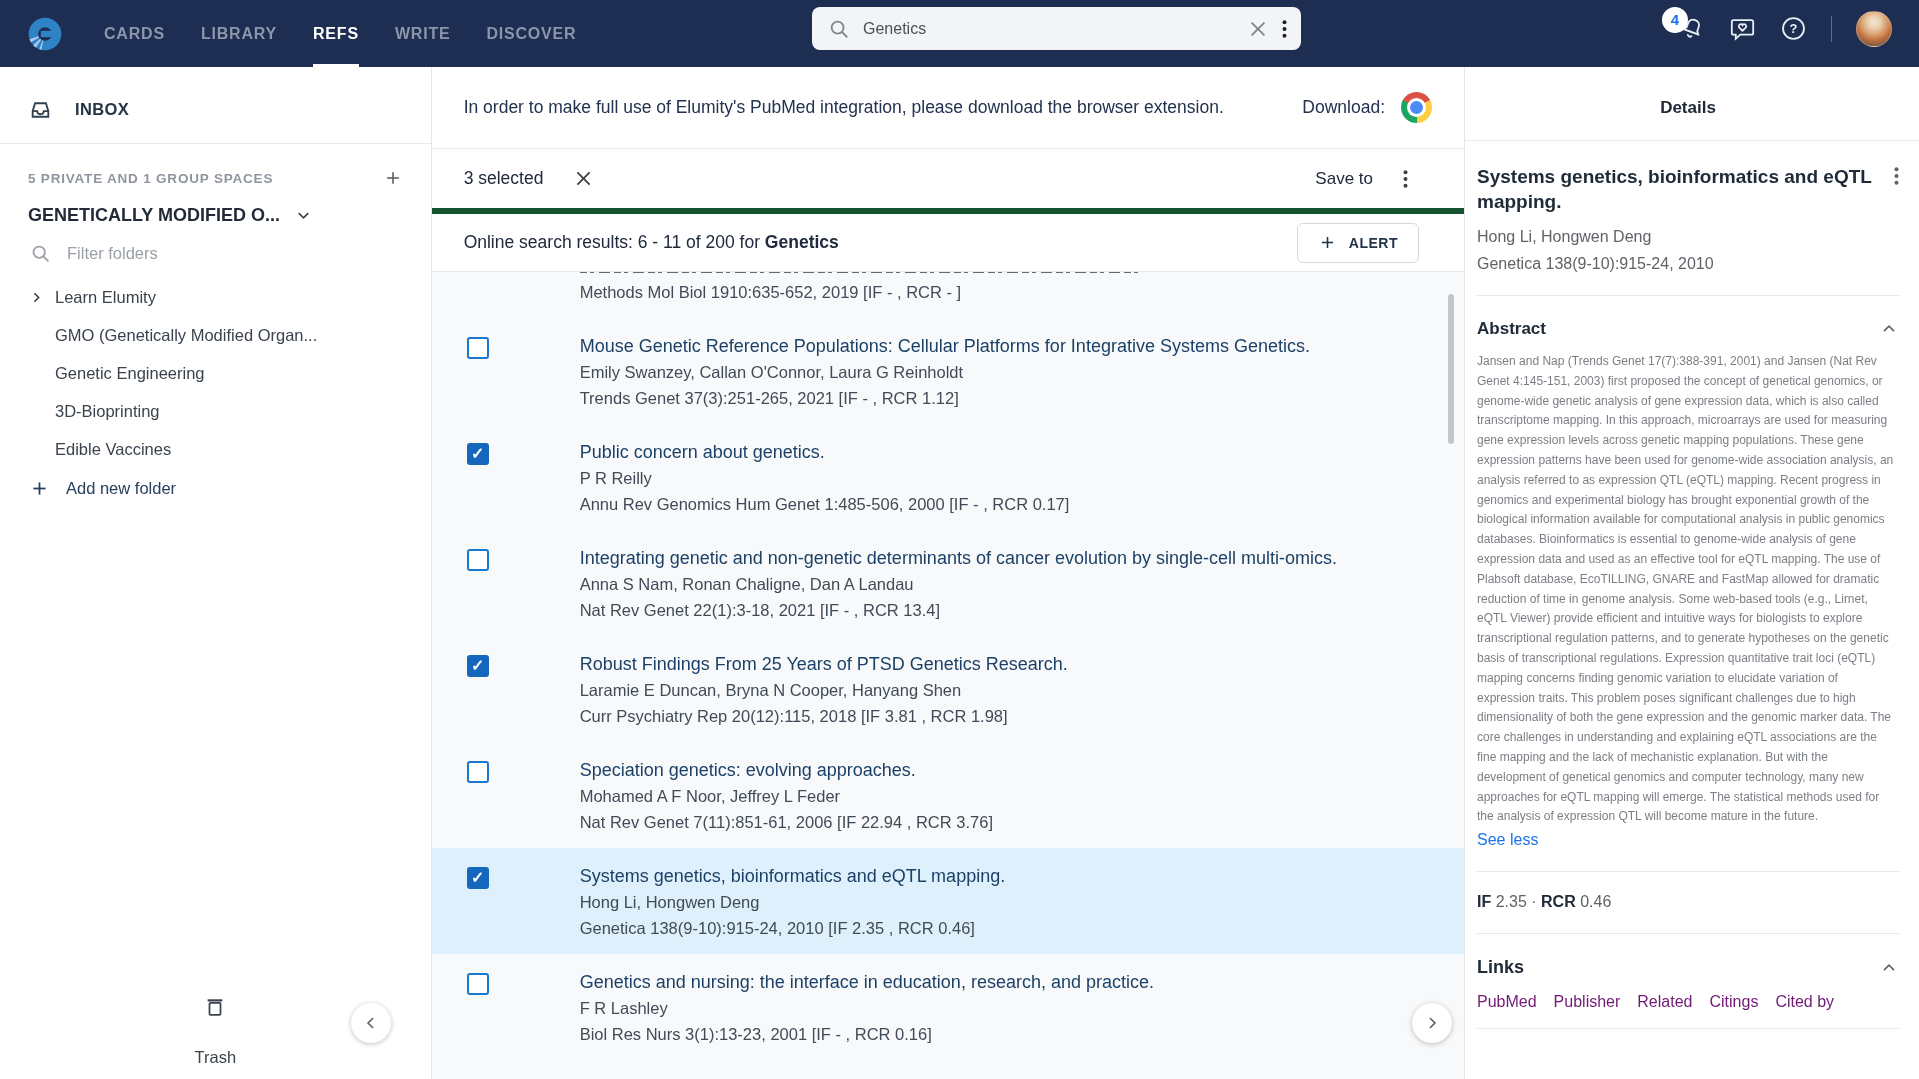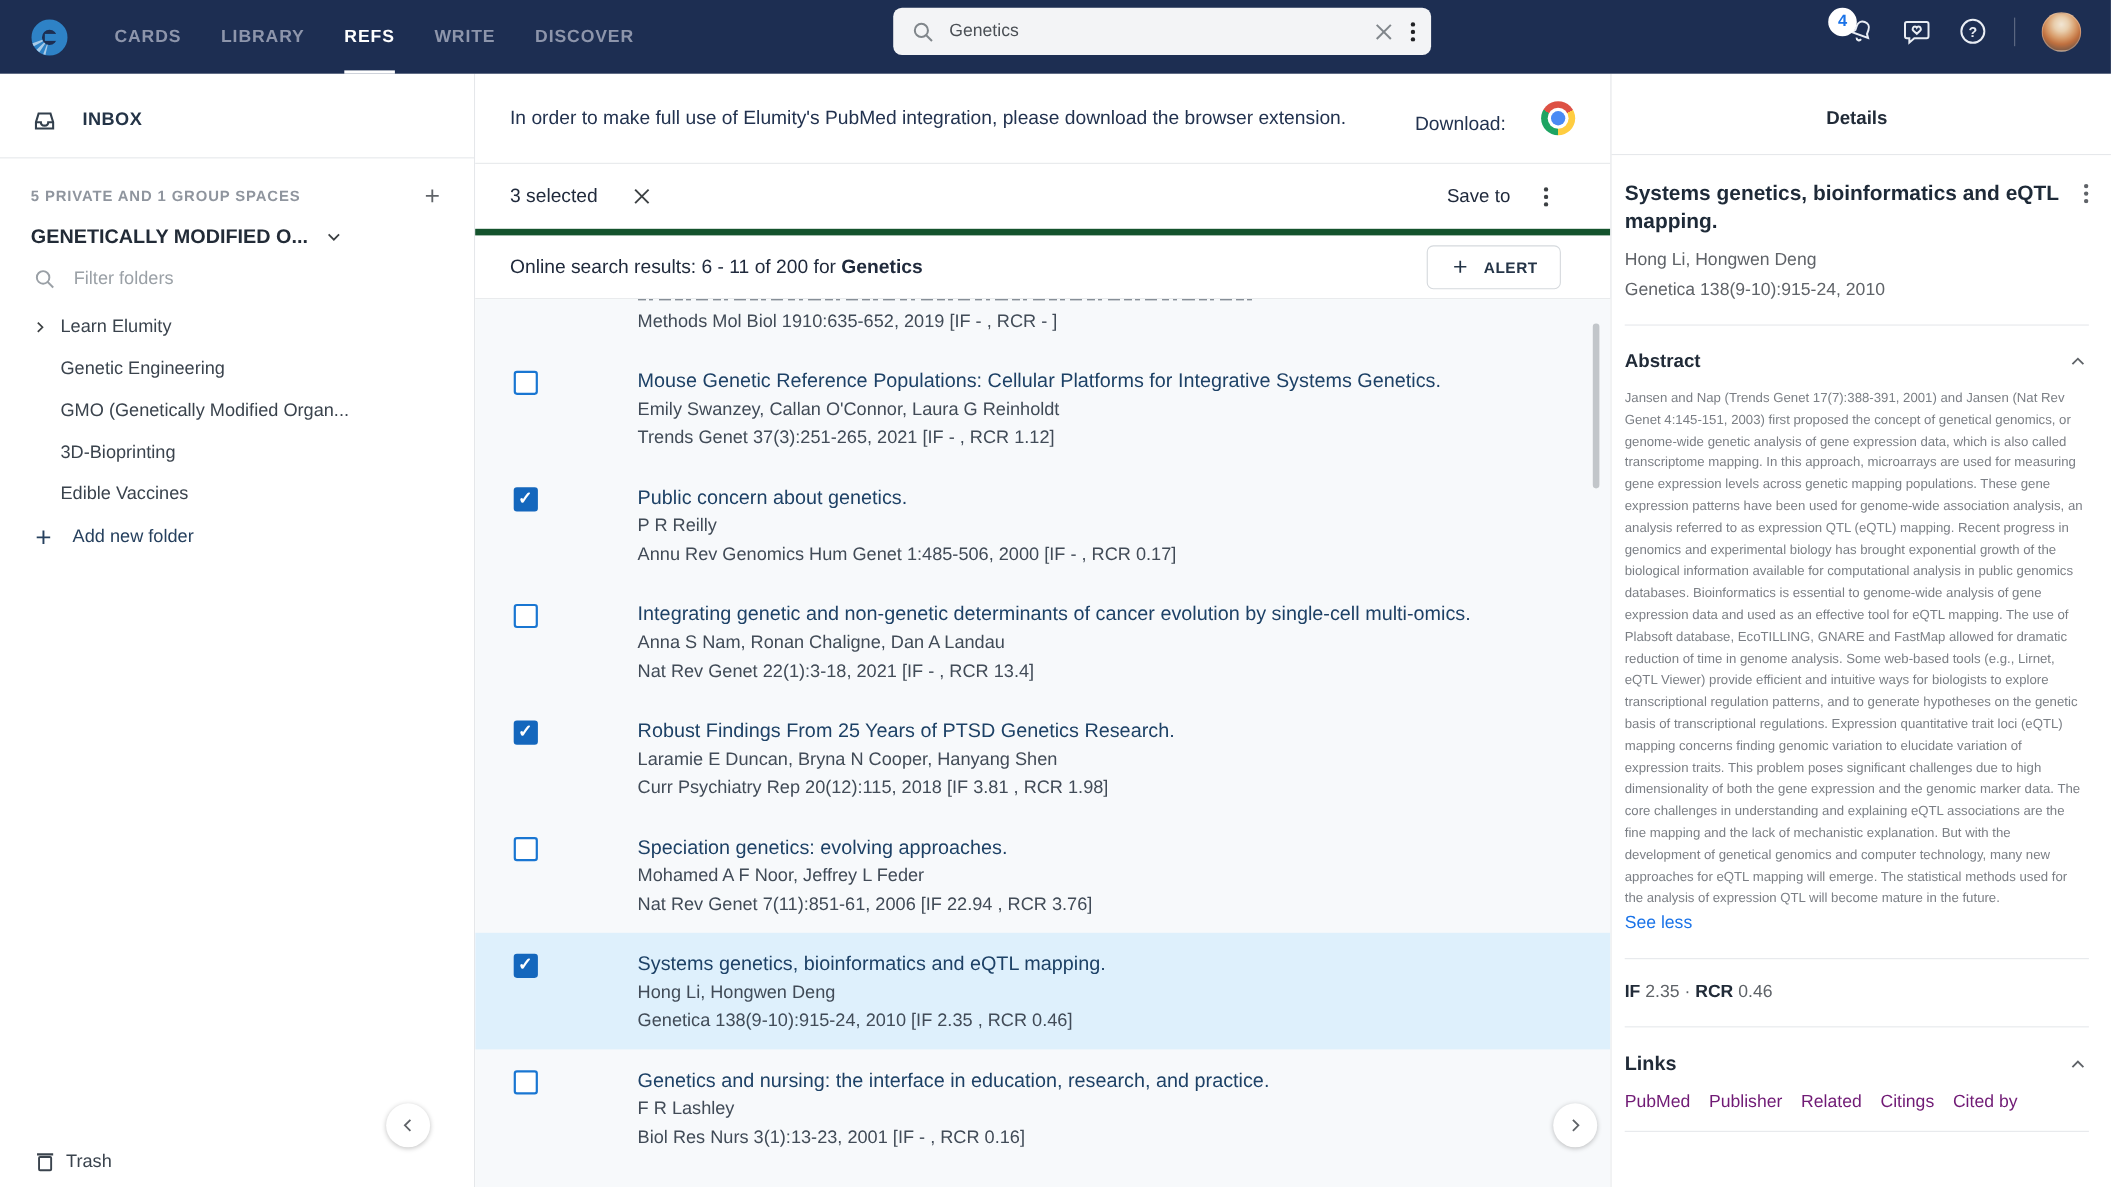--- a/index.html
+++ b/index.html
@@ -36,27 +36,27 @@
   .space-row .name { font-size:18px; font-weight:700; color:#222b37; white-space:nowrap; }
   .filter-row { display:flex; align-items:center; gap:16px; padding:0 30px; margin-top:17px; }
   .filter-row input { border:none; outline:none; font-size:16.5px; color:#3a434d; font-family:inherit; flex:1; }
   .filter-row input::placeholder { color:#9aa0a6; }
   .folders { margin-top:14px; }
   .folder { display:flex; align-items:center; height:38px; padding-left:55px; font-size:16.5px; color:#3a434d; cursor:pointer; position:relative; }
   .folder .fold-chevron { position:absolute; left:28px; display:flex; }
   .addfolder { display:flex; align-items:center; gap:16px; padding-left:29px; margin-top:10px; cursor:pointer; }
   .addfolder span.lbl { font-size:16.5px; color:#26405e; }
   .side-spacer { flex:1; }
-  .trash-row { display:flex; align-items:center; gap:8px; padding:0 30px; margin-bottom:22px; cursor:pointer; }
+  .trash-row { display:flex; align-items:center; gap:30px; padding:0 30px; margin-bottom:22px; cursor:pointer;flex-direction:column; }
   .trash-row span { font-size:16.5px; color:#3a434d; }
 
   
   .banner { height:82px; display:flex; align-items:center; padding:0 32px; border-bottom:1px solid #e7e9ec; }
   .banner .msg { font-size:17.5px; color:#22324f; }
-  .banner .dl { margin-left:auto; display:flex; align-items:flex-end; gap:32px; }
+  .banner .dl { margin-left:auto; display:flex; align-items:center; gap:16px; }
   .banner .dl-label { font-size:17.5px; color:#22324f; }
   .chrome { width:31px; height:31px; border-radius:50%; background:conic-gradient(from -60deg, #dd5144 0 120deg, #ffcd40 0 240deg, #1da462 0 360deg); position:relative; cursor:pointer; }
   .chrome::before { content:""; position:absolute; inset:6px; background:#fff; border-radius:50%; }
   .chrome::after { content:""; position:absolute; inset:9px; background:#4a8af4; border-radius:50%; }
 
   .selectbar { height:65px; display:flex; align-items:center; padding:0 56px 0 32px; border-bottom:6px solid #14532d; }
   .selectbar .count { font-size:17.5px; color:#202a3c; }
   .selectbar .clear-x { margin-left:30px; }
   .selectbar .right { margin-left:auto; display:flex; align-items:center; gap:30px; }
   .selectbar .saveto { font-size:17px; color:#202a3c; cursor:pointer; }
@@ -216,24 +216,24 @@
     <div class="folders">
       <div class="folder">
         <span class="fold-chevron">
           <svg width="17" height="17" viewBox="0 0 24 24" fill="none" stroke="#3c4043" stroke-width="2.2">
               <polyline points="9 6 15 12 9 18"></polyline>
             </svg>
         </span>
         <span>Learn Elumity</span>
       </div>
       <div class="folder">
+          <span>GMO (Genetically Modified Organ...</span>
+        </div>
+      <div class="folder">
           <span>Genetic Engineering</span>
-        </div>
-      <div class="folder">
-          <span>GMO (Genetically Modified Organ...</span>
         </div>
       <div class="folder">
           <span>3D-Bioprinting</span>
         </div>
       <div class="folder">
           <span>Edible Vaccines</span>
         </div>
     </div>
     <div class="addfolder">
       <span>

